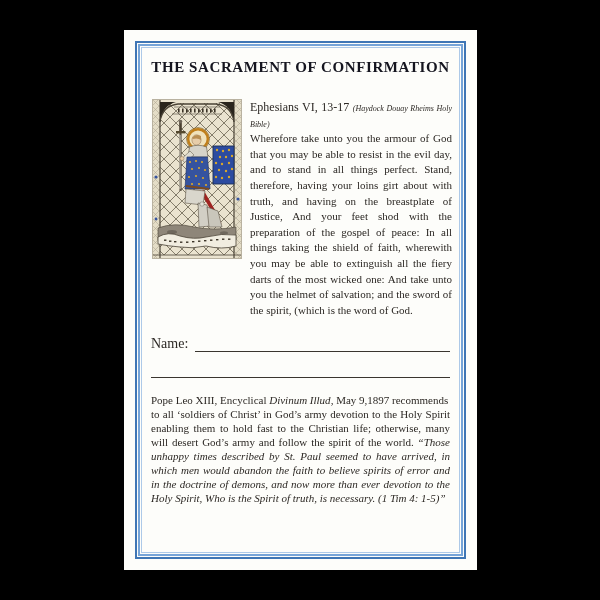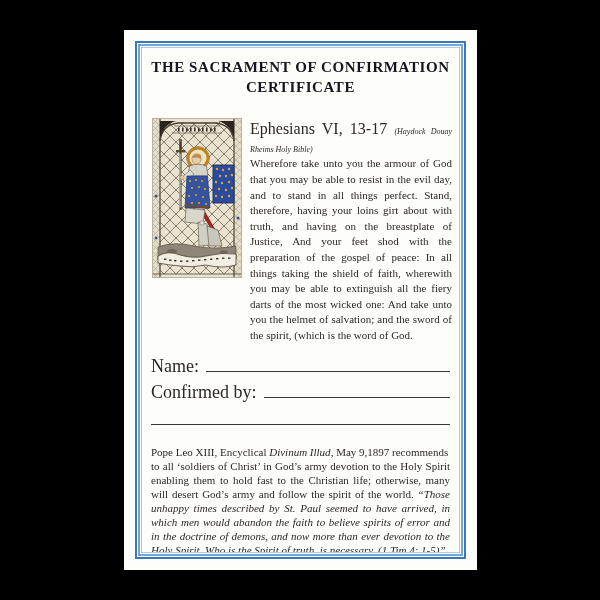--- a/index.html
+++ b/index.html
@@ -17,42 +17,41 @@
   .title{
     margin-top:6px;text-align:center;font-weight:bold;color:#15151f;
     font-size:15px;line-height:1.3;letter-spacing:0.6px;
   }
   .main-row{display:flex;margin-top:21px;}
   .glass-wrap{flex:0 0 90px;margin-left:3px;margin-right:8px;}
   .glass-wrap svg{display:block;}
   .scripture{
     flex:1;font-size:11px;line-height:1.42;color:#2c2824;text-align:justify;
   }
-  .scripture .ref{font-size:16px;margin-top:45px;}
+  .scripture .ref{font-size:12px;margin-top:45px;}
   .scripture .src{font-size:8px;font-style:italic;}
   .fields{margin-top:12px;padding:0 2px;}
-  .field-row{display:flex;align-items:flex-start;height:26.5px;font-size:18px;color:#2c2824;}
+  .field-row{display:flex;align-items:center;height:26.5px;font-size:14px;color:#2c2824;}
   .field-row .label{white-space:nowrap;padding-right:7px;}
   .field-row .write-line{flex:1;border-bottom:1px solid #3a352f;height:15px;}
   .pope{
     margin-top:11px;font-size:11px;line-height:1.27;color:#2c2824;text-align:justify;padding:0 2px;
   }
   .pope .ital{font-style:italic;}
 </style>
 </head>
 <body>
 
 <div class="card">
   <div class="frame-outer">
   <div class="frame-mid">
   <div class="frame-inner">
 
     <div class="title">
       <div>THE SACRAMENT OF CONFIRMATION</div>
-      <div>CERTIFICATE</div>
     </div>
 
     <div class="main-row">
       <div class="glass-wrap">
         <svg width="90" height="160" viewBox="0 0 90 160">
           <defs>
             <pattern id="lat" width="12" height="12" patternUnits="userSpaceOnUse">
               <path d="M0,0 L12,12 M12,0 L0,12" stroke="#57503f" stroke-width="0.7" fill="none"></path>
             </pattern>
             <pattern id="latsm" width="7" height="7" patternUnits="userSpaceOnUse">
@@ -185,24 +184,20 @@
         <span>Wherefore take unto you the armour of God that you may be able to resist in the evil day, and to stand in all things perfect. Stand, therefore, having your loins girt about with truth, and having on the breastplate of Justice, And your feet shod with the preparation of the gospel of peace: In all things taking the shield of faith, wherewith you may be able to extinguish all the fiery darts of the most wicked one: And take unto you the helmet of salvation; and the sword of the spirit, (which is the word of God.</span>
       </div>
     </div>
 
     <div class="fields">
       <div class="field-row">
         <span class="label">Name:</span>
         <span class="write-line"></span>
       </div>
       <div class="field-row">
-        <span class="label">Confirmed by:</span>
-        <span class="write-line"></span>
-      </div>
-      <div class="field-row">
         <span class="write-line"></span>
       </div>
     </div>
 
     <div class="pope">
       <span>Pope Leo XIII, Encyclical </span><span class="ital">Divinum Illud</span><span>, May 9,1897 recommends</span><br>
       <span>to all ‘soldiers of Christ’ in God’s army devotion to the Holy Spirit enabling them to hold fast to the Christian life; otherwise, many will desert God’s army and follow the spirit of the world.  </span><span class="ital">“Those unhappy times described by St. Paul seemed to have arrived, in which men would abandon the faith to believe spirits of error and in the doctrine of demons, and now more than ever devotion to the Holy Spirit, Who is the Spirit of truth, is necessary. (1 Tim 4: 1-5)”</span>
     </div>
 
   </div>

